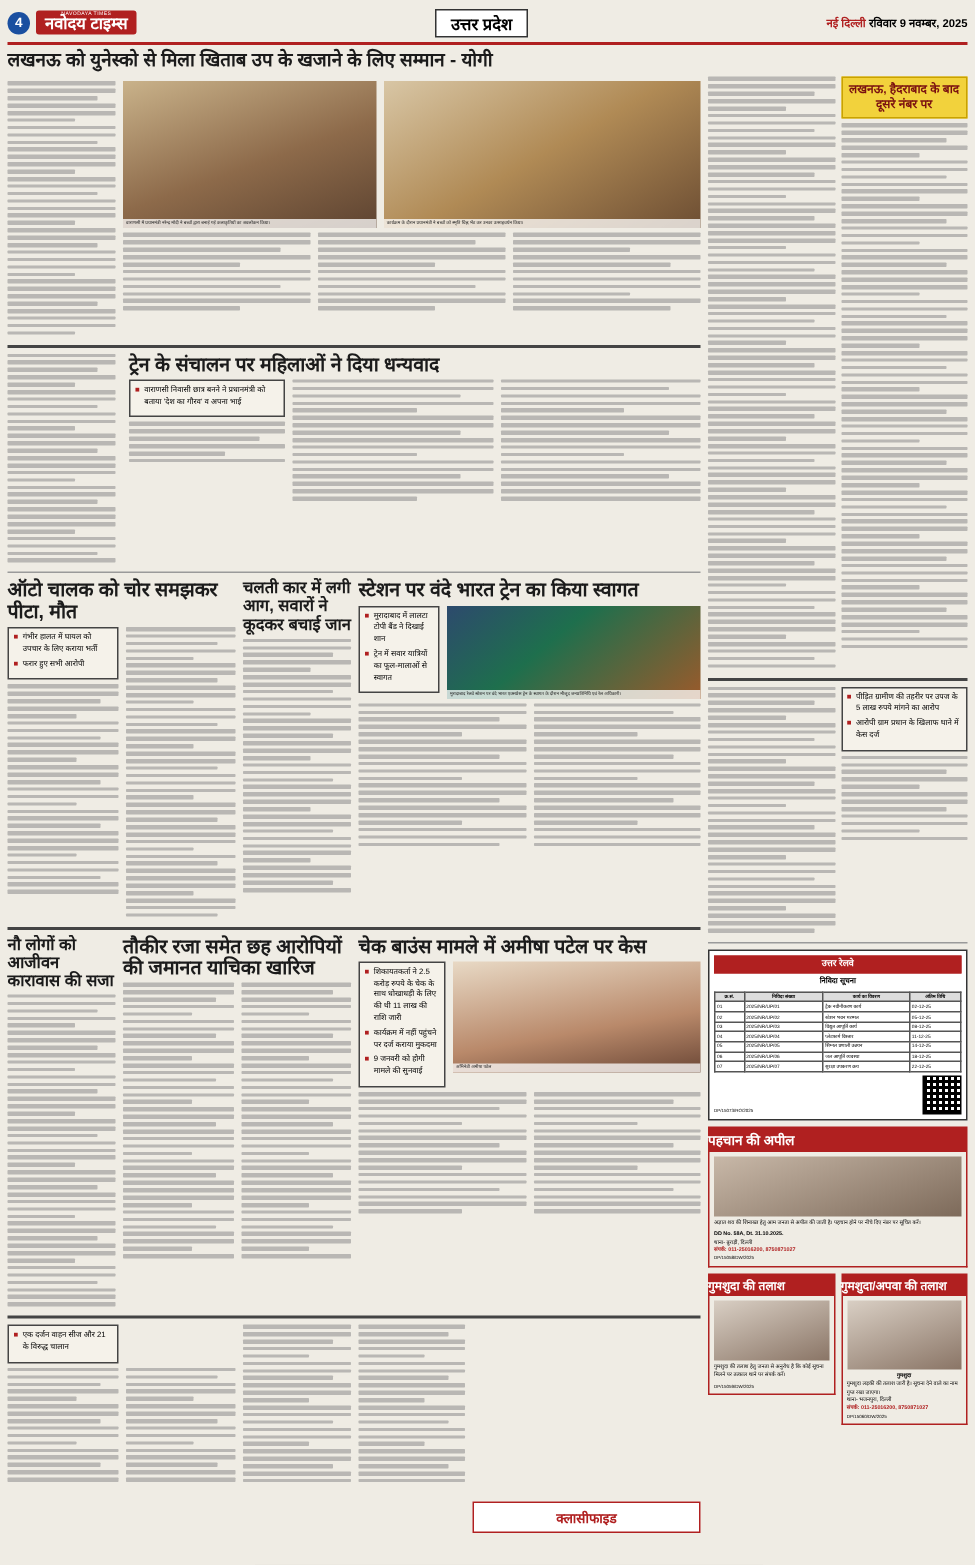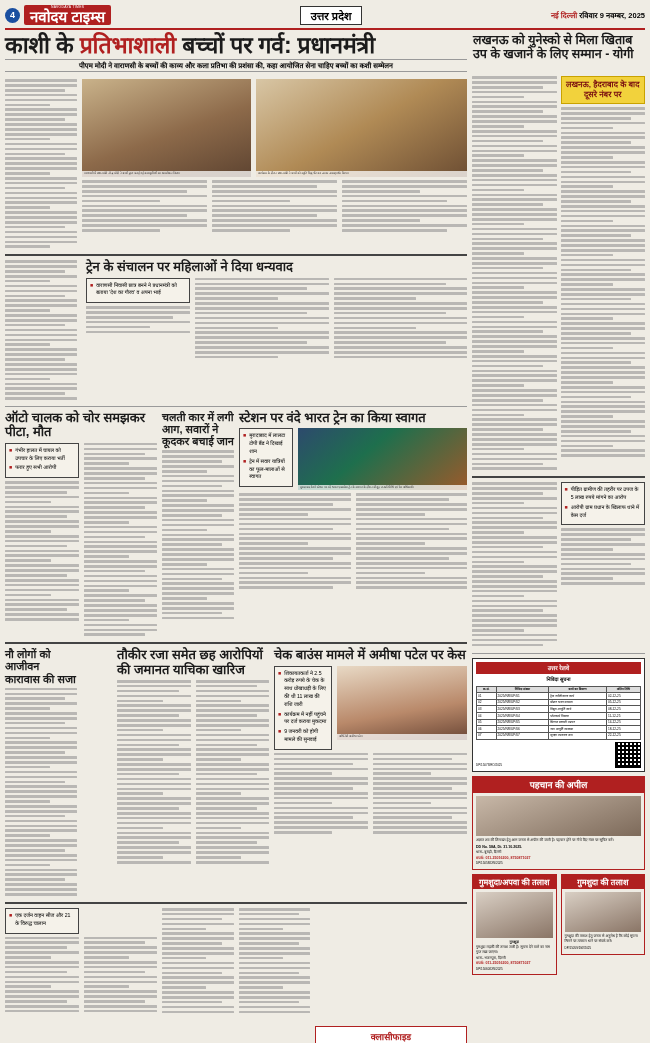--- a/index.html
+++ b/index.html
@@ -30,21 +30,21 @@
     background:#1a4fa0; color:#fff; font-size:9px;
     display:flex; align-items:center; justify-content:center;
     font-weight:bold;
   }
   .logo-box {
     background:#b02020; color:#fff; padding:1px 6px;
     border-radius:2px; display:flex; flex-direction:column; align-items:center;
     line-height:1;
   }
   .logo-sub { font-size:3.4px; letter-spacing:.3px; }
-  .logo-main { font-size:15px; font-weight:bold; }
+  .logo-main { font-size:11px; font-weight:bold; }
   .mh-center {
     border:1px solid #333; padding:1px 10px; font-size:11px; font-weight:bold;
     background:#fff;
   }
   .mh-right { font-size:7.5px; text-align:right; font-weight:bold; }
   .mh-right .loc { color:#b02020;text-align:center; }
 
   
   .headline-band { display:flex; gap:6px; margin-top:3px; }
   .headline-main { flex: 0 0 462px; }
@@ -94,21 +94,21 @@
   .ph-b { background:linear-gradient(150deg,#d8c6a5,#b08a55 50%,#6d4e33); }
   .ph-c { background:linear-gradient(140deg,#2d4a6d,#1e6f4d 40%,#9b5a2b); }
   .ph-e { background:linear-gradient(170deg,#e8d9c5,#b9896a 60%,#6b4736); }
 
   
   .boxed {
     border:1px solid #b02020; padding:3px;
   }
   .box-title {
     background:#b02020; color:#fff; font-size:9px; font-weight:bold;
-    text-align:center; padding:2px 0;
+    padding:2px 0;
   }
   .bullet-box {
     border:1px solid #444; padding:3px; font-size:5.2px; line-height:1.5;
     background:#f5f2ea;
   }
   .bullet-box .b { display:flex; gap:3px; margin-bottom:2px; }
   .bullet-box .dot { color:#b02020; font-weight:bold; }
 
   
   .body-grid { display:flex; gap:5px; margin-top:4px; }
@@ -164,28 +164,20 @@
     </div>
     <div class="mh-center">उत्तर प्रदेश</div>
     <div class="mh-right">
       <span class="loc">नई दिल्ली</span>
       <span>रविवार</span>
       <span>9 नवम्बर, 2025</span>
     </div>
   </div>
 
   <div class="headline-band">
-    <div class="headline-main">
-      <h1 class="lead">
-        <span>काशी के</span>
-        <span class="red">प्रतिभाशाली</span>
-        <span>बच्चों पर गर्व: प्रधानमंत्री</span>
-      </h1>
-      <div class="lead-sub">पीएम मोदी ने वाराणसी के बच्चों की काव्य और कला प्रतिभा की प्रशंसा की, कहा आयोजित सेना चाहिए बच्चों का कशी सम्मेलन</div>
-    </div>
     <div class="headline-right">
       <div class="side-head">लखनऊ को युनेस्को से मिला खिताब उप के खजाने के लिए सम्मान - योगी</div>
     </div>
   </div>
 
   <div class="body-grid">
 
     <div class="c-left">
 
       <div class="row" style="margin-top:3px;">
@@ -628,21 +620,21 @@
             <div class="fakeline s"></div>
               <div class="fakeline"></div>
               <div class="fakeline"></div>
             <div class="fakeline m"></div>
               <div class="fakeline"></div>
               <div class="fakeline"></div>
             <div class="fakeline"></div>
           </div>
         </div>
 
-        <div style="flex:0 0 152px;margin-left:35px;">
+        <div style="flex:0 0 152px;">
           <div class="sub-head">तौकीर रजा समेत छह आरोपियों की जमानत याचिका खारिज</div>
           <div class="row">
             <div style="flex:1;" class="col-text">
               <div class="fakeline"></div>
                 <div class="fakeline"></div>
                 <div class="fakeline m"></div>
               <div class="fakeline"></div>
                 <div class="fakeline s"></div>
                 <div class="fakeline"></div>
               <div class="fakeline"></div>
@@ -1216,35 +1208,35 @@
           <div class="mini" style="margin-top:2px;">अज्ञात शव की शिनाख्त हेतु आम जनता से अपील की जाती है। पहचान होने पर नीचे दिए नंबर पर सूचित करें।</div>
           <div class="mini bold" style="margin-top:2px;">DD No. 58A, Dt. 31.10.2025.</div>
           <div class="mini">थाना- बुराड़ी, दिल्ली</div>
           <div class="mini bold red">संपर्क: 011-25016200, 8750871027</div>
           <div class="mini" style="font-size:3px;">DP/15058/DW/2025</div>
         </div>
       </div>
 
       <div class="row" style="gap:4px;">
         <div style="flex:1;">
+          <div class="box-title" style="font-size:8px;">गुमशुदा की तलाश</div>
+          <div style="border:1px solid #b02020;border-top:0;padding:3px;">
+            <div class="photo face2" style="height:40px;"></div>
+            <div class="mini" style="margin-top:2px;">गुमशुदा की तलाश हेतु जनता से अनुरोध है कि कोई सूचना मिलने पर तत्काल थाने पर संपर्क करें।</div>
+            <div class="mini" style="font-size:3px;margin-top:2px;">DP/15059/DW/2025</div>
+          </div>
+        </div>
+        <div style="flex:1;">
           <div class="box-title" style="font-size:8px;">गुमशुदा/अपवा की तलाश</div>
           <div style="border:1px solid #b02020;border-top:0;padding:3px;">
             <div class="photo face2" style="height:46px;"></div>
             <div class="mini center bold" style="margin-top:2px;">गुमशुदा</div>
             <div class="mini">गुमशुदा लड़की की तलाश जारी है। सूचना देने वाले का नाम गुप्त रखा जाएगा।</div>
             <div class="mini">थाना- भजनपुरा, दिल्ली</div>
             <div class="mini bold red">संपर्क: 011-25016200, 8750871027</div>
             <div class="mini" style="font-size:3px;">DP/15060/DW/2025</div>
           </div>
         </div>
-        <div style="flex:1;">
-          <div class="box-title" style="font-size:8px;">गुमशुदा की तलाश</div>
-          <div style="border:1px solid #b02020;border-top:0;padding:3px;">
-            <div class="photo face2" style="height:40px;"></div>
-            <div class="mini" style="margin-top:2px;">गुमशुदा की तलाश हेतु जनता से अनुरोध है कि कोई सूचना मिलने पर तत्काल थाने पर संपर्क करें।</div>
-            <div class="mini" style="font-size:3px;margin-top:2px;">DP/15059/DW/2025</div>
-          </div>
-        </div>
       </div>
 
     </div>
   </div>
 </div>
 
 </body></html>

